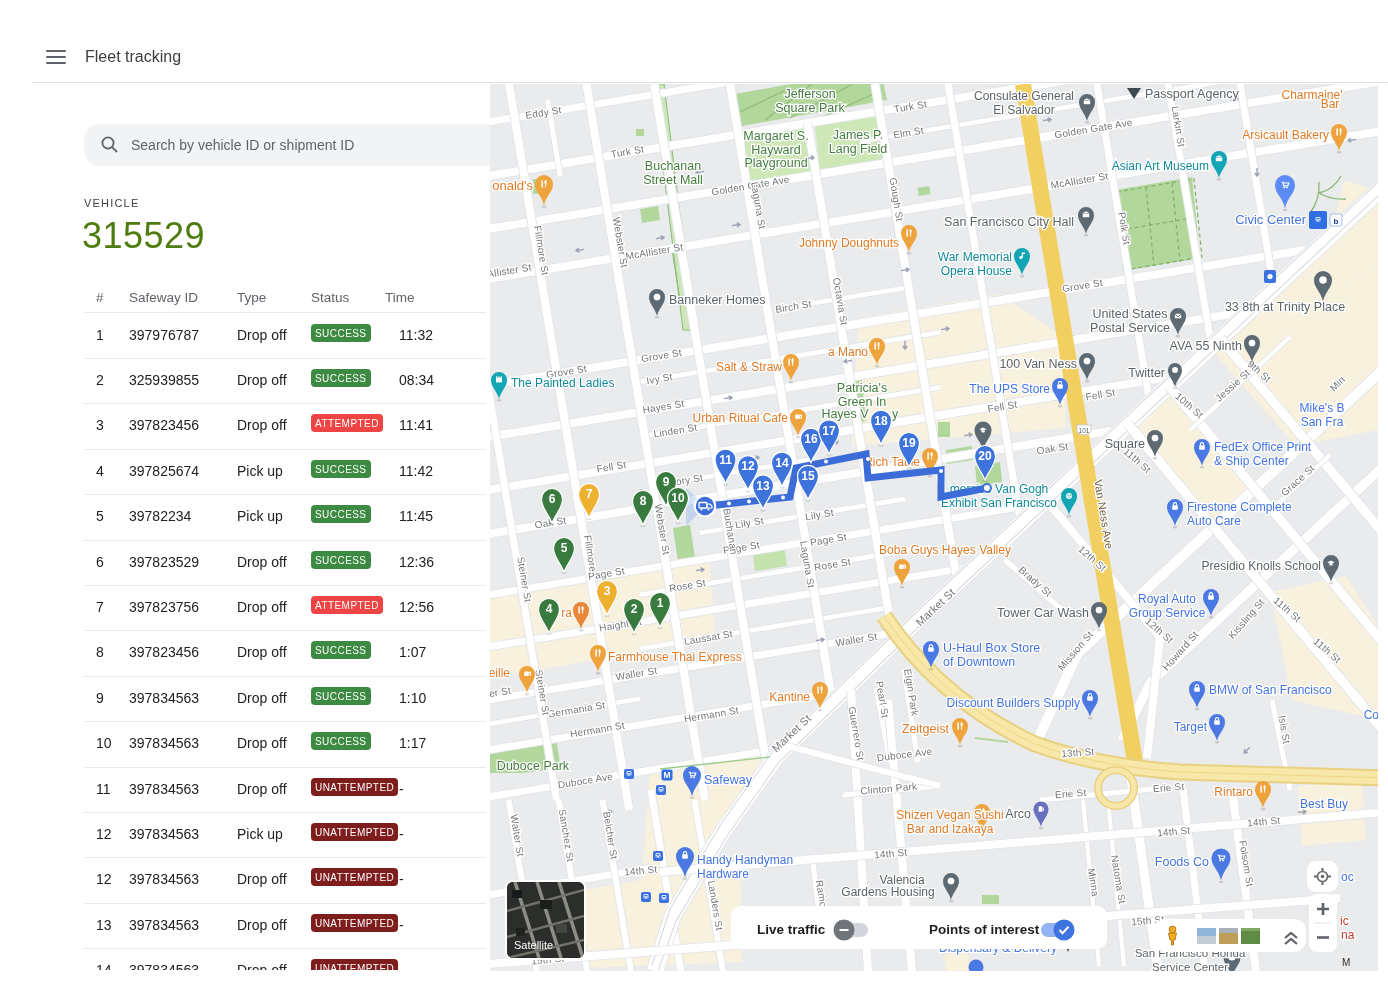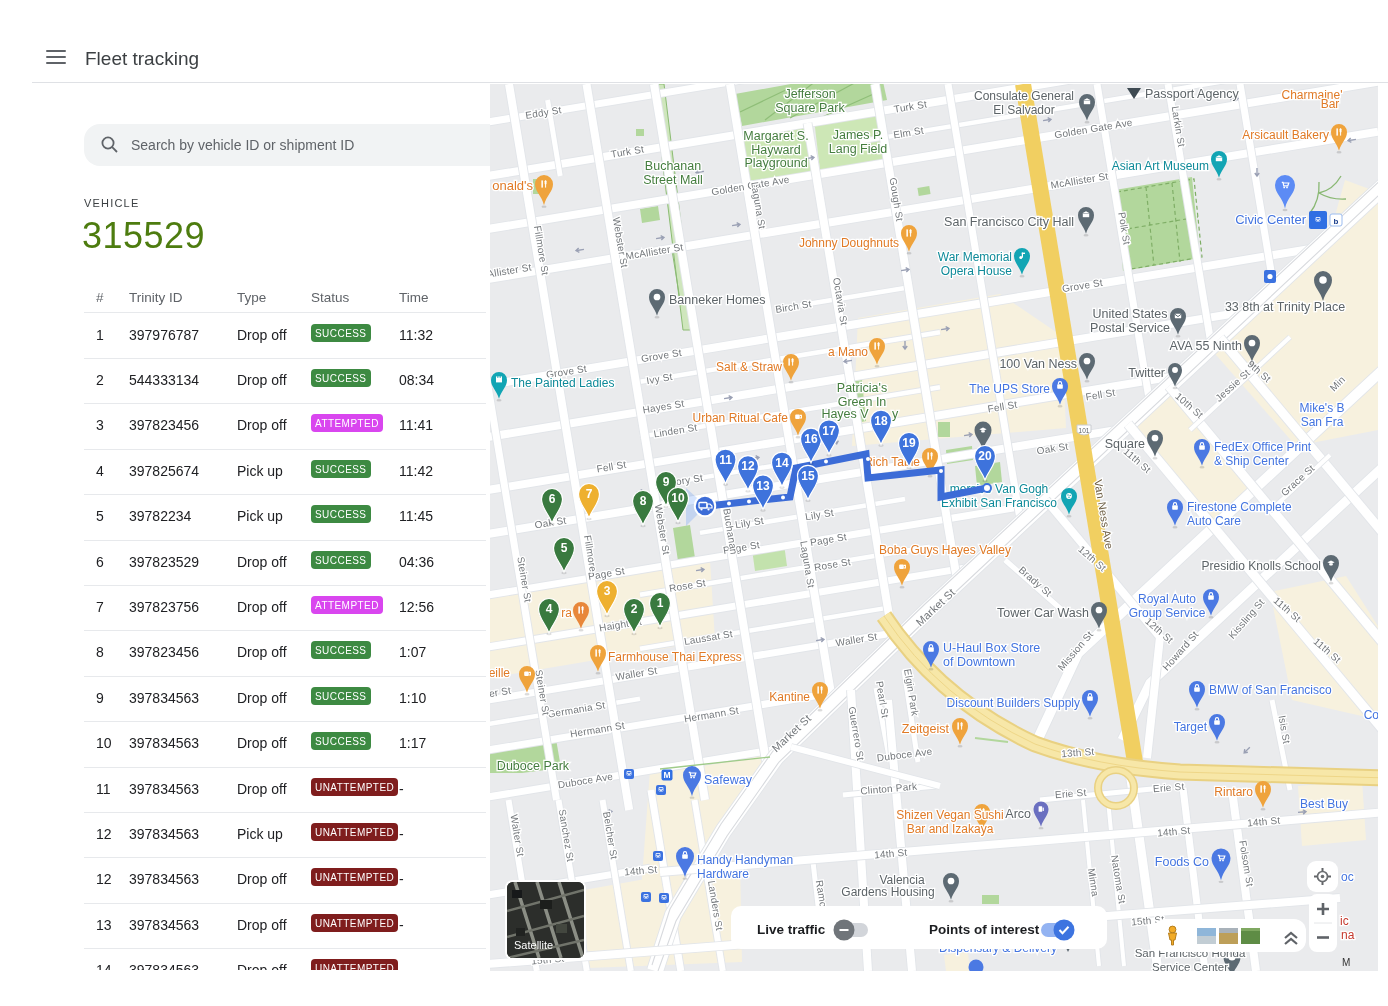--- a/index.html
+++ b/index.html
@@ -1,30 +1,30 @@
 <!DOCTYPE html>
 <html><head><meta charset="utf-8">
 <style>
 * {margin:0;padding:0;box-sizing:border-box}
 html,body {width:1388px;height:1006px;background:#fff;font-family:"Liberation Sans",sans-serif;overflow:hidden;position:relative}
-.hdr-title {position:absolute;left:85px;top:48px;font-size:19px;color:#3c4043}
+.hdr-title {position:absolute;left:85px;top:48px;font-size:16px;color:#3c4043}
 .bar {position:absolute;left:46px;width:20px;height:2px;background:#5f6368;border-radius:1px}
 .divider {position:absolute;left:32px;top:82px;width:1356px;height:1px;background:#dfe1e5}
 .search {position:absolute;left:84px;top:124px;width:475px;height:42px;background:#f1f3f4;border-radius:16px}
 .search-txt {position:absolute;left:47px;top:13px;font-size:14px;color:#5f6368}
 .vehicle-lbl {position:absolute;left:84px;top:197px;font-size:11px;font-weight:normal;color:#3c4043;letter-spacing:1.2px}
 .vehicle-id {position:absolute;left:82px;top:215px;font-size:36px;color:#4d7c0f;letter-spacing:0.5px}
 .thead {position:absolute;top:290px;font-size:13.5px;color:#5f6368}
 .rowwrap {position:absolute;left:0;top:0;width:487px;height:970px;overflow:hidden}
 .hline {position:absolute;left:84px;width:402px;height:1px;background:#e7e9ec}
 .row {position:absolute;left:0;width:487px;height:45px;font-size:14px;color:#202124}
 .row div {position:absolute;top:14px}
 .c0 {left:96px} .c1 {left:129px} .c2 {left:237px} .c3 {left:311px} .c4 {left:399px}
 .chip {display:inline-block;position:relative;top:-3px;padding:4px 4px 3px;border-radius:4px;color:#fff;font-size:10px;font-weight:normal;letter-spacing:0.45px}
-.chip-s {background:#3d8a42} .chip-a {background:#d946ef} .chip-u {background:#7f1d1d}
+.chip-s {background:#3d8a42} .chip-a {background:#ef4444} .chip-u {background:#7f1d1d}
 </style></head>
 <body>
 
 <div class="bar" style="top:50px"></div>
 <div class="bar" style="top:56px"></div>
 <div class="bar" style="top:62px"></div>
 
 <div class="hdr-title">Fleet tracking</div>
 
 <div class="divider"></div>
@@ -38,37 +38,37 @@
 <svg width="12" height="7" style="position:absolute;right:18px;top:18px" viewBox="0 0 12 7">
       <path d="M0 0 L12 0 L6 7 Z" fill="#5f6368"></path>
     </svg>
 </div>
 
 <div class="vehicle-lbl">VEHICLE</div>
 
 <div class="vehicle-id">315529</div>
 
 <div class="thead" style="left:96px">#</div>
-<div class="thead" style="left:129px">Trinity ID</div>
+<div class="thead" style="left:129px">Safeway ID</div>
 <div class="thead" style="left:237px">Type</div>
 <div class="thead" style="left:311px">Status</div>
-<div class="thead" style="left:399px">Time</div>
+<div class="thead" style="left:385px">Time</div>
 
 <div class="rowwrap">
 <div class="hline" style="top:312px"></div>
 <div class="row" style="top:312.5px">
       <div class="c0">1</div>
       <div class="c1">397976787</div>
       <div class="c2">Drop off</div>
       <div class="c3"><span class="chip chip-s">SUCCESS</span></div>
       <div class="c4">11:32</div>
     </div>
     <div class="row" style="top:357.9px">
       <div class="c0">2</div>
-      <div class="c1">544333134</div>
+      <div class="c1">325939855</div>
       <div class="c2">Drop off</div>
       <div class="c3"><span class="chip chip-s">SUCCESS</span></div>
       <div class="c4">08:34</div>
     </div>
     <div class="row" style="top:403.3px">
       <div class="c0">3</div>
       <div class="c1">397823456</div>
       <div class="c2">Drop off</div>
       <div class="c3"><span class="chip chip-a">ATTEMPTED</span></div>
       <div class="c4">11:41</div>
@@ -85,21 +85,21 @@
       <div class="c1">39782234</div>
       <div class="c2">Pick up</div>
       <div class="c3"><span class="chip chip-s">SUCCESS</span></div>
       <div class="c4">11:45</div>
     </div>
     <div class="row" style="top:539.5px">
       <div class="c0">6</div>
       <div class="c1">397823529</div>
       <div class="c2">Drop off</div>
       <div class="c3"><span class="chip chip-s">SUCCESS</span></div>
-      <div class="c4">04:36</div>
+      <div class="c4">12:36</div>
     </div>
     <div class="row" style="top:584.9px">
       <div class="c0">7</div>
       <div class="c1">397823756</div>
       <div class="c2">Drop off</div>
       <div class="c3"><span class="chip chip-a">ATTEMPTED</span></div>
       <div class="c4">12:56</div>
     </div>
     <div class="row" style="top:630.3px">
       <div class="c0">8</div>

